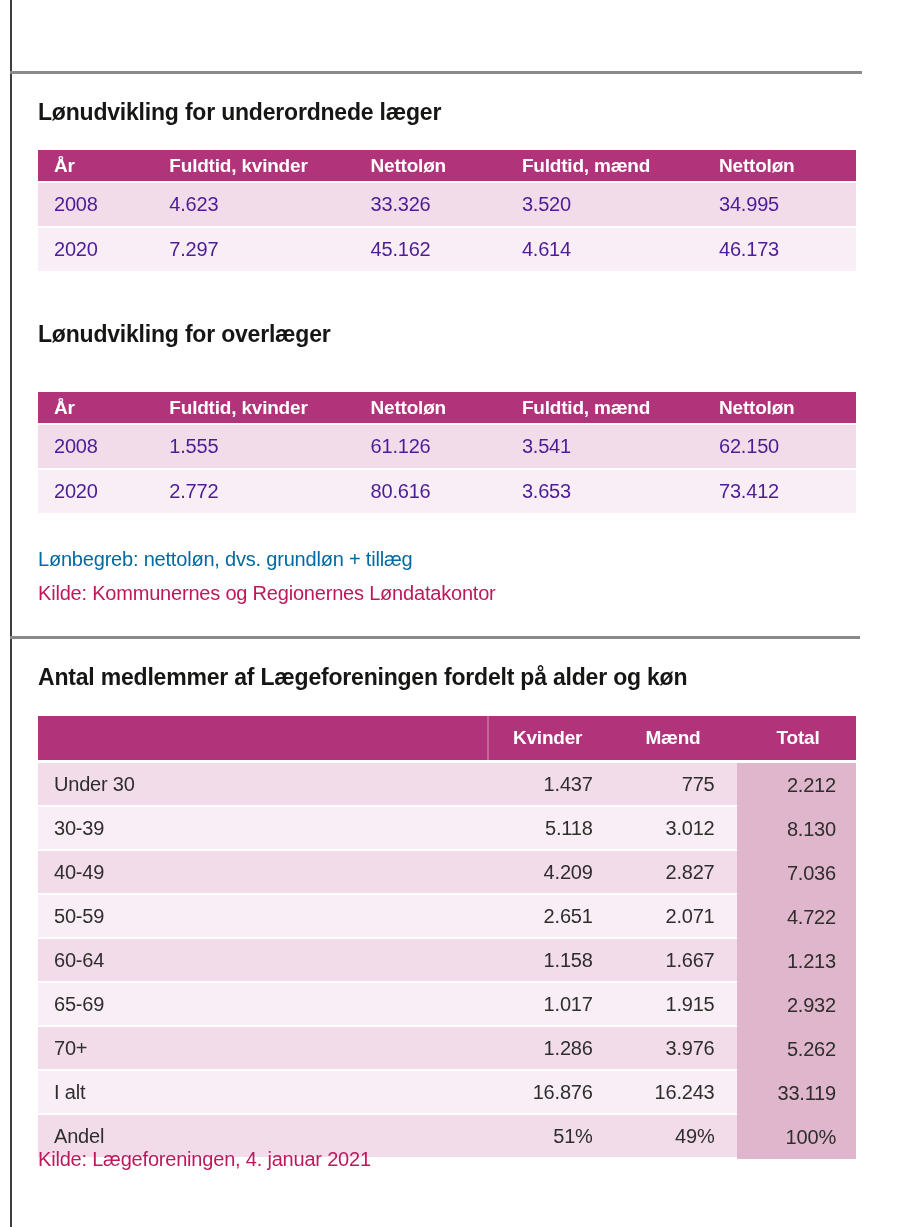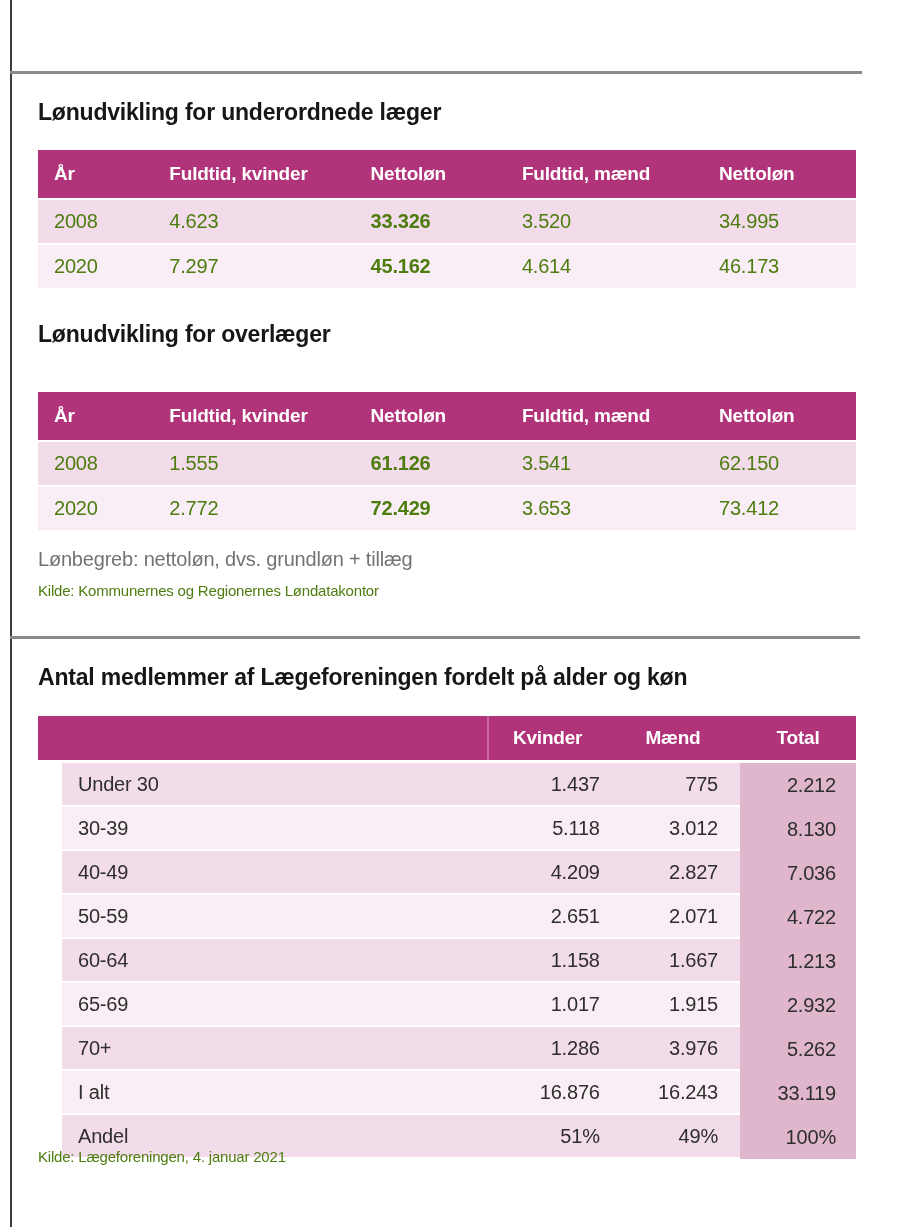--- a/index.html
+++ b/index.html
@@ -11,44 +11,44 @@
   }
   .v-rule   { position:absolute; left:10px; top:0; width:2px; height:1227px; background:#3d3d3d; }
   .h-rule-top { position:absolute; left:10px; top:71px;  width:852px; height:3px; background:#8a8a8a; }
   .h-rule-mid { position:absolute; left:10px; top:636px; width:850px; height:3px; background:#8a8a8a; }
 
   .sec-title { position:absolute; left:38px; font-size:23px; font-weight:bold; color:#161615; }
   #title1 { top:99px; }
   #title2 { top:321px; }
   #title3 { top:664px; }
 
-  .note { position:absolute; left:38px; font-size:20px; color:#737373; }
+  .note { position:absolute; left:38px; font-size:20px; color:#0369a1; }
   #note-wage { top:548px; }
-  .source { position:absolute; left:38px; font-size:15px; color:#4d7c0f; }
+  .source { position:absolute; left:38px; font-size:20px; color:#be185d; }
   #source-kl  { top:582px; }
   #source-laege { top:1148px; }
 
   
   .sal-table { position:absolute; left:38px; width:818px; }
   #sal-table-0 { top:150px; }
   #sal-table-1 { top:392px; }
-  .sal-header { display:flex; height:48px; background:#b13379; margin-bottom:2px; }
+  .sal-header { display:flex; height:31px; background:#b13379; margin-bottom:2px; }
   .sal-header .cell { color:#ffffff; font-weight:bold; font-size:19px; }
-  .sal-row { display:flex; height:43px; margin-bottom:2px; font-size:20px; color:#4d7c0f; }
+  .sal-row { display:flex; height:43px; margin-bottom:2px; font-size:20px; color:#4c1d95; }
   .sal-row.r-odd  { background:#f2dcea; }
   .sal-row.r-even { background:#f9eef5; }
   .sal-table .cell { display:flex; align-items:center; padding-left:16px; }
-  .sc1 { width:14.1%; } .sc2 { width:24.6%; } .sc3 { width:18.5%;font-weight:bold; } .sc4 { width:24.1%; } .sc5 { flex:1; }
+  .sc1 { width:14.1%; } .sc2 { width:24.6%; } .sc3 { width:18.5%; } .sc4 { width:24.1%; } .sc5 { flex:1; }
 
   
   .mem-table { position:absolute; left:38px; top:716px; width:818px; }
   .mem-header { display:flex; height:44px; background:#b13379; margin-bottom:3px;gap:8px; }
   .mem-header .mcell { color:#ffffff; font-weight:bold; font-size:19px; justify-content:center; padding:0; }
   .mem-header .m-k { border-left:2px solid rgba(255,255,255,0.25); }
-  .mem-row { display:flex; height:44px; font-size:20px; color:#2e2e2d;margin-left:24px; }
+  .mem-row { display:flex; height:44px; font-size:20px; color:#2e2e2d; }
   .mcell { display:flex; align-items:center; }
   .m-label { width:55.6%; padding-left:16px; }
   .m-k { width:14.9%; } .m-m { width:14.9%; } .m-t { width:14.6%; }
   .mem-row .m-k, .mem-row .m-m { justify-content:flex-end; padding-right:22px; }
   .mem-row .m-t { justify-content:flex-end; padding-right:20px; background:#dfb6cc; }
   .mem-row .m-label, .mem-row .m-k, .mem-row .m-m { border-bottom:2px solid #ffffff; }
   .mem-row.r-odd  .m-label, .mem-row.r-odd  .m-k, .mem-row.r-odd  .m-m { background:#f2dcea; }
   .mem-row.r-even .m-label, .mem-row.r-even .m-k, .mem-row.r-even .m-m { background:#f9eef5; }
 </style>
 </head>
@@ -98,21 +98,21 @@
     <div class="sal-row r-odd">
       <div class="cell sc1">2008</div>
       <div class="cell sc2">1.555</div>
       <div class="cell sc3">61.126</div>
       <div class="cell sc4">3.541</div>
       <div class="cell sc5">62.150</div>
     </div>
     <div class="sal-row r-even">
       <div class="cell sc1">2020</div>
       <div class="cell sc2">2.772</div>
-      <div class="cell sc3">72.429</div>
+      <div class="cell sc3">80.616</div>
       <div class="cell sc4">3.653</div>
       <div class="cell sc5">73.412</div>
     </div>
   </div>
 
   <div class="note" id="note-wage">Lønbegreb: nettoløn, dvs. grundløn + tillæg</div>
   <div class="source" id="source-kl">Kilde: Kommunernes og Regionernes Løndatakontor</div>
 
   <div class="sec-title" id="title3">Antal medlemmer af Lægeforeningen fordelt på alder og køn</div>
 

